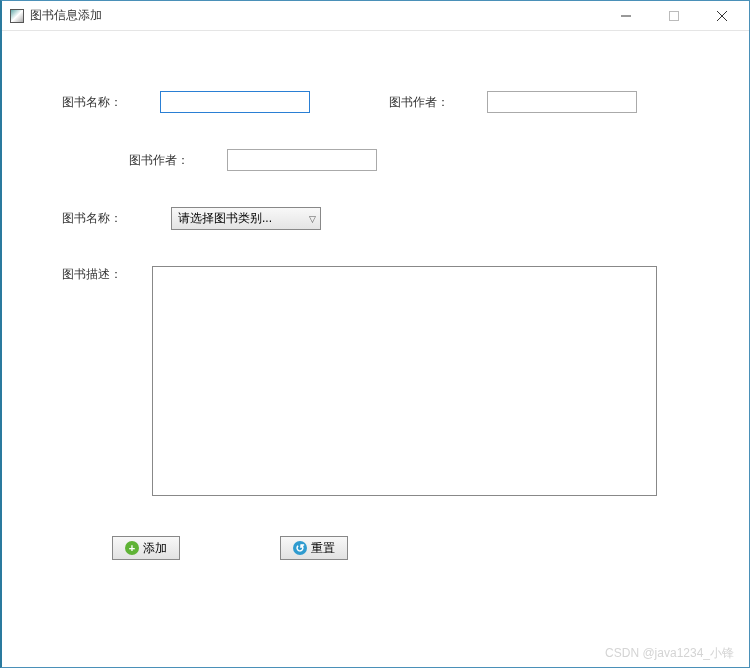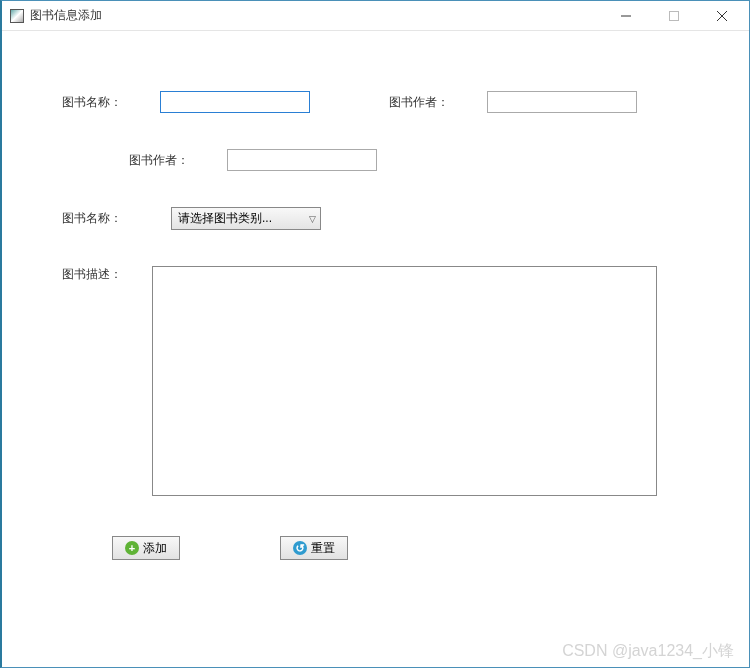--- a/index.html
+++ b/index.html
@@ -176,21 +176,21 @@
       font-weight: bold;
       color: #fff;
     }
     .btn-icon.add { background: #5fb336; }
     .btn-icon.reset { background: #2f9bcf; }
     .watermark {
       position: absolute;
       right: 16px;
       bottom: 6px;
       color: #d4d4d4;
-      font-size: 16px;
+      font-size: 12px;
       pointer-events: none;
     }
     .col-gap { width: 55px; }
   </style>
 </head>
 <body>
 
 <div class="window">
   <div class="titlebar">
     <div class="titlebar-icon"></div>

